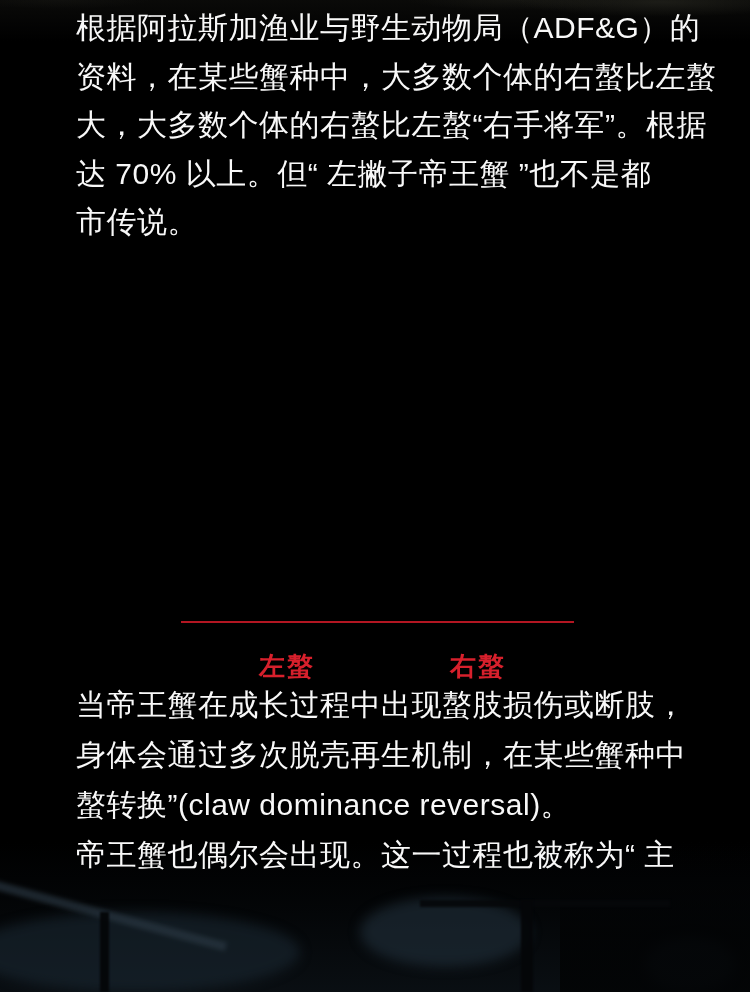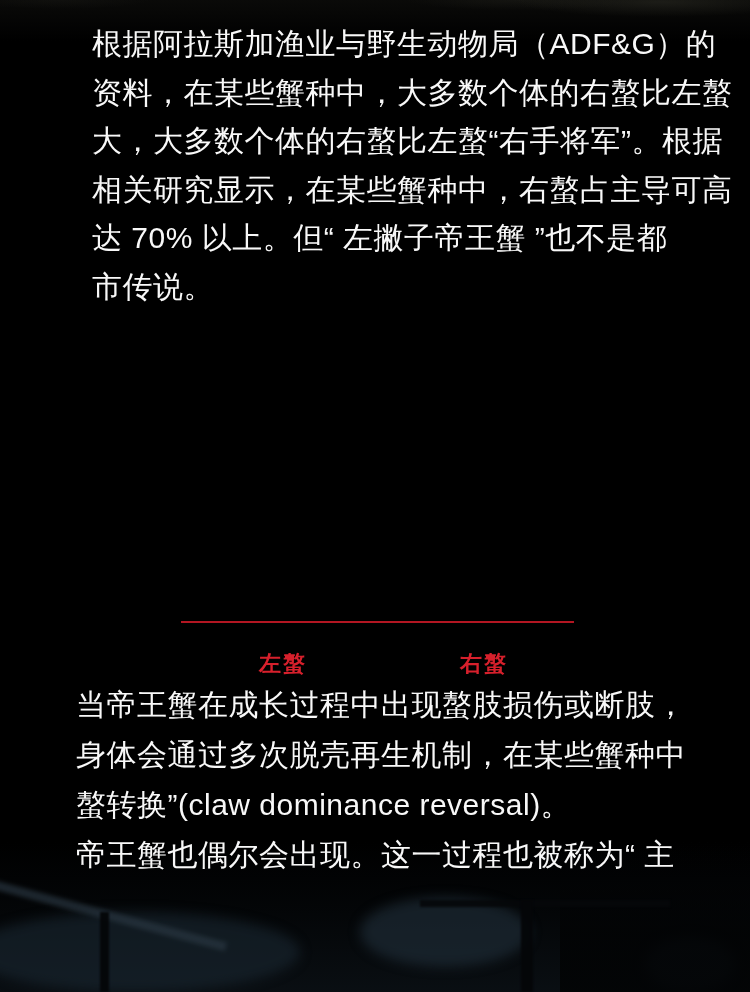--- a/index.html
+++ b/index.html
@@ -42,34 +42,34 @@
     position:absolute;left:560px;top:0;width:190px;height:150px;
     background:linear-gradient(180deg, rgba(0,0,0,0) 0%, rgba(2,3,4,.85) 60%);
   }
   
   .para{
     position:absolute;left:76px;width:606px;
     color:#f8f8f8;font-size:30px;font-weight:500;
     letter-spacing:.5px;
   }
   .para .tline{white-space:nowrap;}
-  .para1{top:20px;line-height:48.5px;margin-left:16px;}
+  .para1{top:4px;line-height:48.5px;}
   .para2{top:680px;line-height:50px;}
   
   .axis-line{
     position:absolute;left:181px;top:621px;width:393px;height:2px;
     background:#b31622;
   }
   .axis-label{
     position:absolute;top:649px;
-    font-size:22px;font-weight:600;letter-spacing:2px;
+    font-size:26px;font-weight:600;letter-spacing:2px;
     color:#d7202c;white-space:nowrap;
   }
   .label-left{left:259px;}
-  .label-right{left:460px;}
+  .label-right{left:450px;}
 </style>
 </head>
 <body>
 
 <div class="page">
 
   <div class="bg-top"></div>
 
   <div class="bg-bottom">
     <div class="sea-patch sea-a"></div>
@@ -79,21 +79,20 @@
     <div class="rail-diag"></div>
     <div class="rail-h"></div>
     <div class="post post-a"></div>
     <div class="post post-b"></div>
   </div>
 
   <div class="para para1">
       <div class="tline">根据阿拉斯加渔业与野生动物局（ADF&amp;G）的</div>
       <div class="tline">资料，在某些蟹种中，大多数个体的右螯比左螯</div>
       <div class="tline">大，大多数个体的右螯比左螯“右手将军”。根据</div>
-      <div class="tline">相关研究显示，在某些蟹种中，右螯占主导可高</div>
       <div class="tline">达 70% 以上。但“ 左撇子帝王蟹 ”也不是都</div>
       <div class="tline">市传说。</div>
     </div>
 
   <div>
     <div class="axis-line"></div>
     <span class="axis-label label-left">左螯</span>
     <span class="axis-label label-right">右螯</span>
   </div>
 

